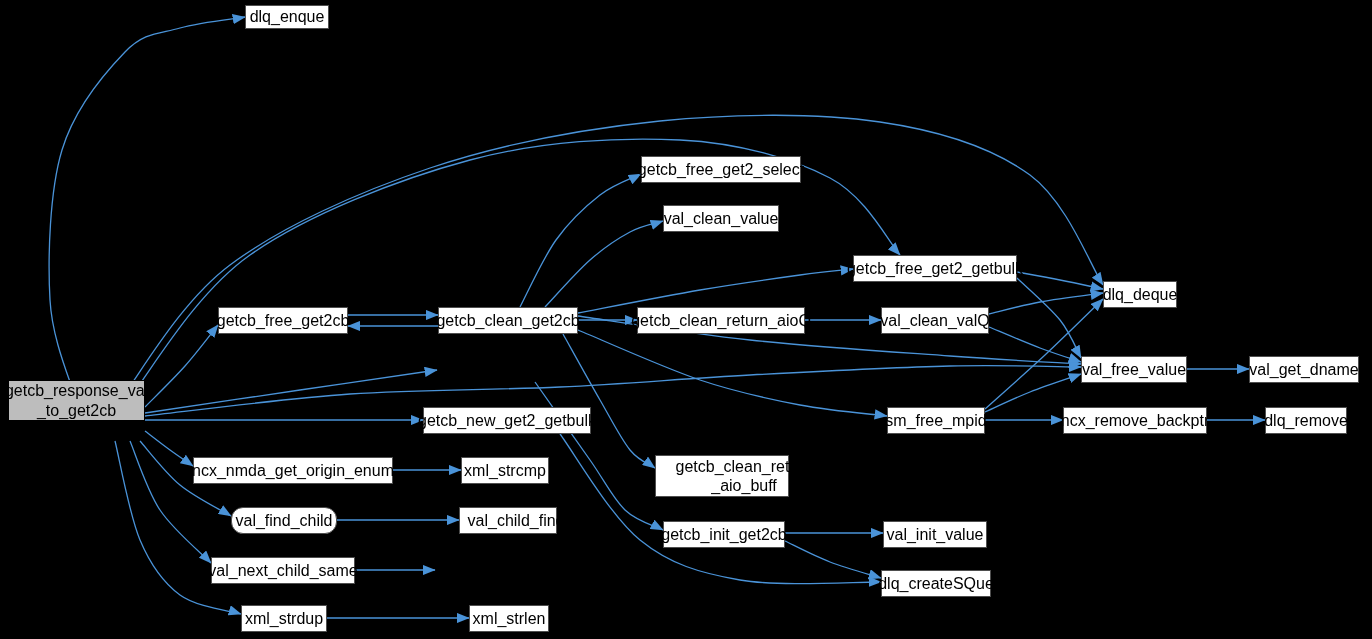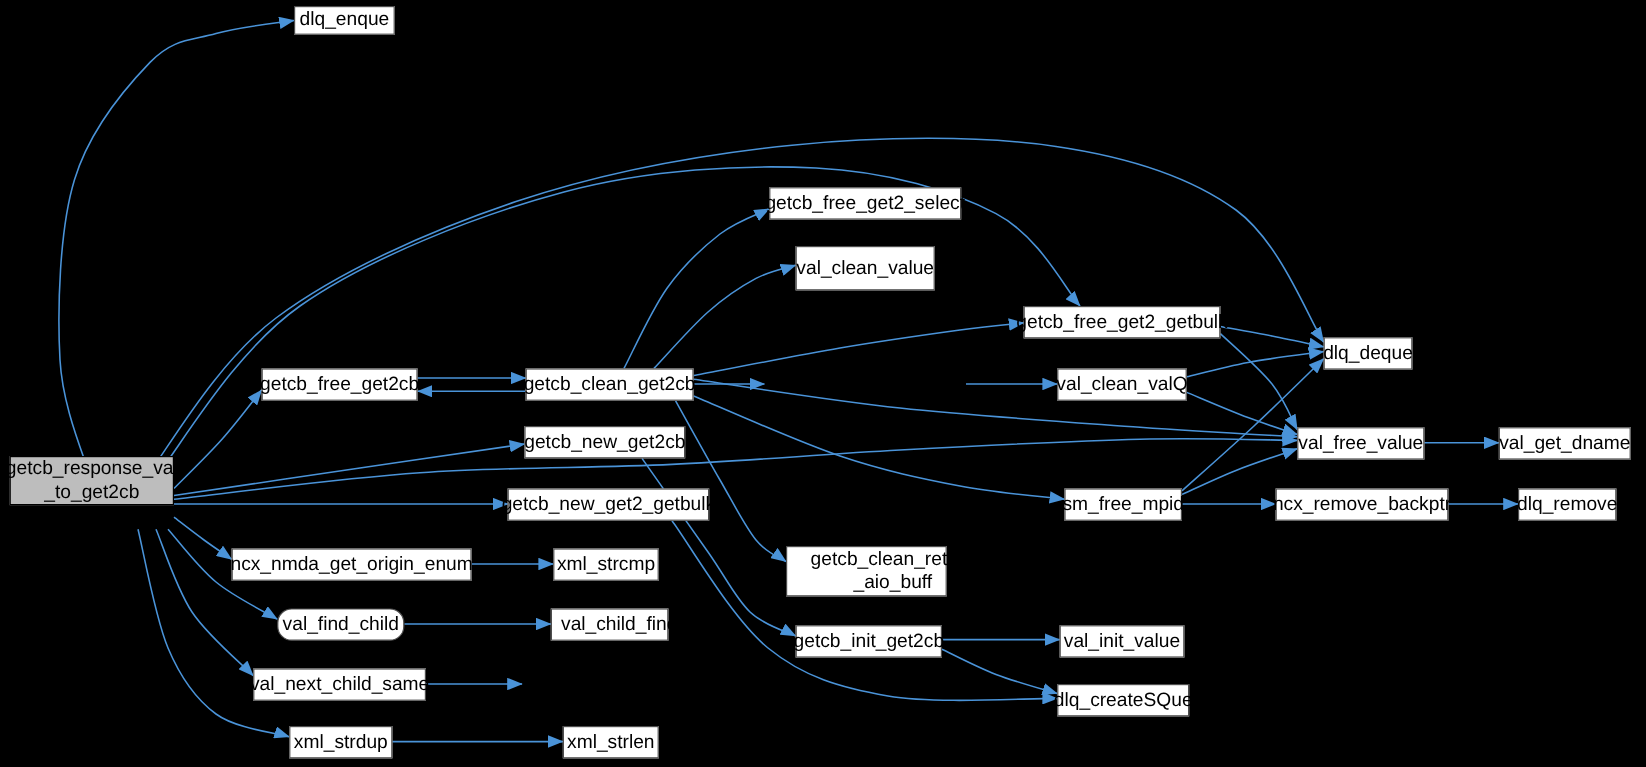--- a/index.html
+++ b/index.html
@@ -85,27 +85,27 @@
       <path d="M1207,420 L1265,420" fill="none" stroke="#4A93D8" stroke-width="1.3" marker-end="url(#arrow)"></path>
       <path d="M785,533 L883,533" fill="none" stroke="#4A93D8" stroke-width="1.3" marker-end="url(#arrow)"></path>
       <path d="M785,541 C792.5,544.5 814,555.8333333333334 830,562 C846,568.1666666666666 872.5,575.3333333333334 881,578" fill="none" stroke="#4A93D8" stroke-width="1.3" marker-end="url(#arrow)"></path>
       <path d="M377,470 L461,470" fill="none" stroke="#4A93D8" stroke-width="1.3" marker-end="url(#arrow)"></path>
       <path d="M337,520 L459,520" fill="none" stroke="#4A93D8" stroke-width="1.3" marker-end="url(#arrow)"></path>
       <path d="M355,570 L435,570" fill="none" stroke="#4A93D8" stroke-width="1.3" marker-end="url(#arrow)"></path>
       <path d="M327,618 L469,618" fill="none" stroke="#4A93D8" stroke-width="1.3" marker-end="url(#arrow)"></path>
     </svg>
 <div class="node" style="left: 245px; top: 5px; width: 84px; height: 24px;">dlq_enque</div>
     <div class="node" style="left: 641px; top: 156px; width: 160px; height: 27px;">getcb_free_get2_select</div>
-    <div class="node" style="left: 663px; top: 205px; width: 116px; height: 37px;">val_clean_value</div>
+    <div class="node" style="left: 663px; top: 205px; width: 116px; height: 27px;">val_clean_value</div>
     <div class="node" style="left: 853px; top: 255px; width: 164px; height: 27px;">getcb_free_get2_getbulk</div>
     <div class="node" style="left: 1103px; top: 281px; width: 74px; height: 27px;">dlq_deque</div>
     <div class="node" style="left: 218px; top: 307px; width: 130px; height: 27px;">getcb_free_get2cb</div>
     <div class="node" style="left: 438px; top: 307px; width: 140px; height: 27px;">getcb_clean_get2cb</div>
+    <div class="node" style="left: 637px; top: 307px; width: 168px; height: 27px;">getcb_clean_return_aioQ</div>
     <div class="node" style="left: 881px; top: 307px; width: 108px; height: 27px;">val_clean_valQ</div>
-    <div class="node" style="left: 437px; top: 355px; width: 134px; height: 27px;">getcb_new_get2cb</div>
     <div class="node" style="left: 1081px; top: 356px; width: 106px; height: 27px;">val_free_value</div>
     <div class="node" style="left: 1249px; top: 356px; width: 110px; height: 27px;">val_get_dname</div>
     <div class="node highlight" style="left: 8px; top: 380px; width: 137px; height: 41px;">getcb_response_val
 _to_get2cb</div>
     <div class="node" style="left: 423px; top: 407px; width: 168px; height: 27px;">getcb_new_get2_getbulk</div>
     <div class="node" style="left: 887px; top: 407px; width: 98px; height: 27px;">sm_free_mpid</div>
     <div class="node" style="left: 1063px; top: 407px; width: 144px; height: 27px;">ncx_remove_backptr</div>
     <div class="node" style="left: 1265px; top: 407px; width: 82px; height: 27px;">dlq_remove</div>
     <div class="node" style="left: 193px; top: 457px; width: 200px; height: 27px;">ncx_nmda_get_origin_enum</div>
     <div class="node" style="left: 461px; top: 457px; width: 88px; height: 27px;">xml_strcmp</div>

